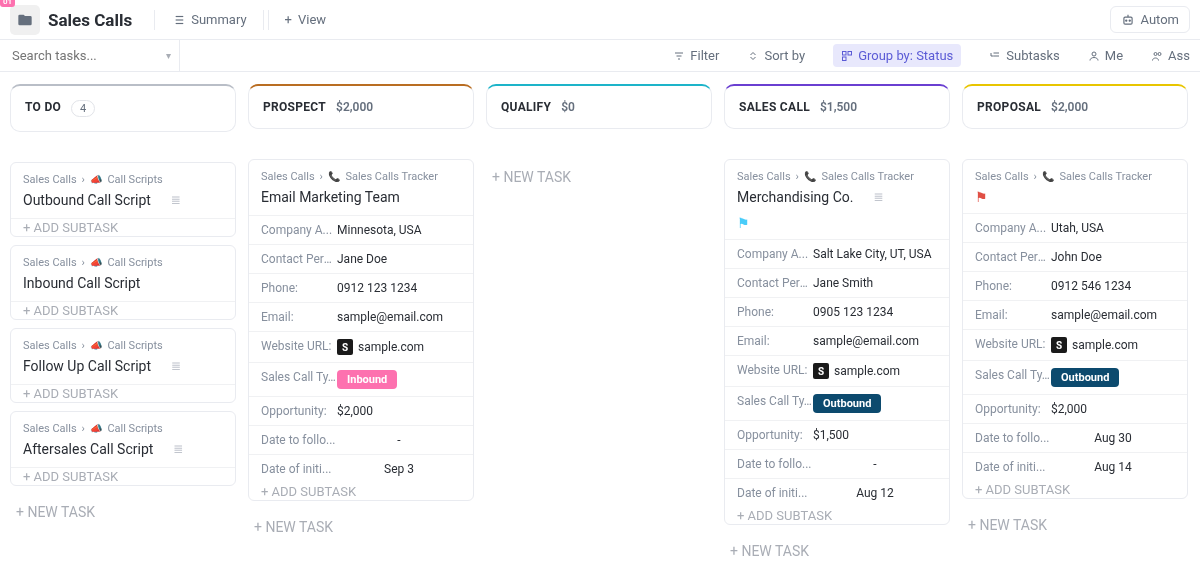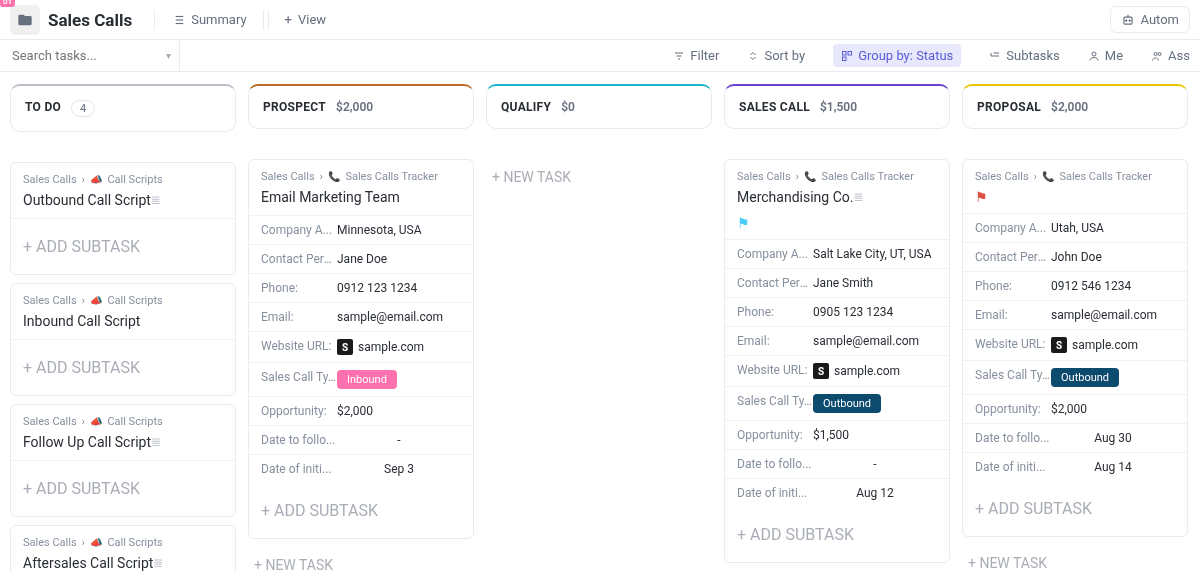--- a/index.html
+++ b/index.html
@@ -25,37 +25,37 @@
 .fa-group{background:#e8e8fc;color:#5b5bd6;padding:4px 8px;border-radius:4px}
 .board{display:flex;gap:12px;padding:12px 10px 0 10px;overflow-x:auto}
 .col{width:226px;flex-shrink:0}
 .col-head{background:#fff;border:1px solid #e9ebf0;border-radius:10px;padding:14px 14px;display:flex;align-items:flex-start;gap:10px;margin-bottom:30px;border-top:2px solid var(--c,#b9bec7)}
 .col-title{font-size:12px;font-weight:700;letter-spacing:.3px}
 .col-count{background:#fff;border:1px solid #e2e4e9;border-radius:10px;padding:1px 8px;font-size:11px;color:#656f7d}
 .col-amount{font-size:12px;color:#656f7d;font-weight:600}
 .card{background:#fff;border:1px solid #e9ebf0;border-radius:6px;margin-bottom:8px;overflow:hidden}
 .breadcrumb{font-size:11px;color:#87909e;padding:10px 12px 6px 12px;display:flex;align-items:center;gap:5px}
 .bc-icon{font-size:10px}
-.card-title{font-size:14px;font-weight:400;padding:0 12px 10px 12px;display:flex;align-items:center;gap:0}
+.card-title{font-size:14px;font-weight:400;padding:0 12px 10px 12px;display:flex;align-items:center;gap:20px}
 .card-title .desc-icon{color:#c1c5cd;font-size:12px}
 .flag{padding:0 12px 8px 12px;font-size:14px}
 .flag.cyan{color:#49ccf9}
 .flag.red{color:#e04f44}
 .fields{border-top:1px solid #f0f1f3}
 .frow{display:flex;padding:7px 12px;border-bottom:1px solid #f0f1f3;font-size:12px}
 .frow:last-child{border-bottom:none}
 .flabel{color:#87909e;width:76px;flex-shrink:0;overflow:hidden;text-overflow:ellipsis;white-space:nowrap}
 .fval{color:#292d34;flex:1}
 .fval.center{text-align:center}
-.pill{display:inline-block;padding:3px 10px;border-radius:4px;color:#fff;font-size:11px;font-weight:400}
+.pill{display:inline-block;padding:3px 10px;border-radius:4px;color:#fff;font-size:11px;font-weight:700}
 .pill.inbound{background:#fd71af}
 .pill.outbound{background:#0c4a6e}
 .website{display:flex;align-items:center;gap:5px}
 .s-logo{width:16px;height:16px;background:#1a1a1a;color:#fff;font-weight:700;font-size:10px;border-radius:2px;display:flex;align-items:center;justify-content:center}
-.add-subtask{padding:18px 12px;color:#a9adb5;font-size:16px;cursor:pointer}
+.add-subtask{padding:1px 12px;color:#a9adb5;font-size:13px;cursor:pointer}
 .new-task{color:#a9adb5;font-size:14px;padding:10px 6px;cursor:pointer}
 .simple-card .add-subtask{border-top:1px solid #f0f1f3}
 svg{display:block}
 </style>
 </head>
 <body>
 
 <div class="top-bar">
   <span class="badge-01">01</span>
   <div class="folder-btn">

